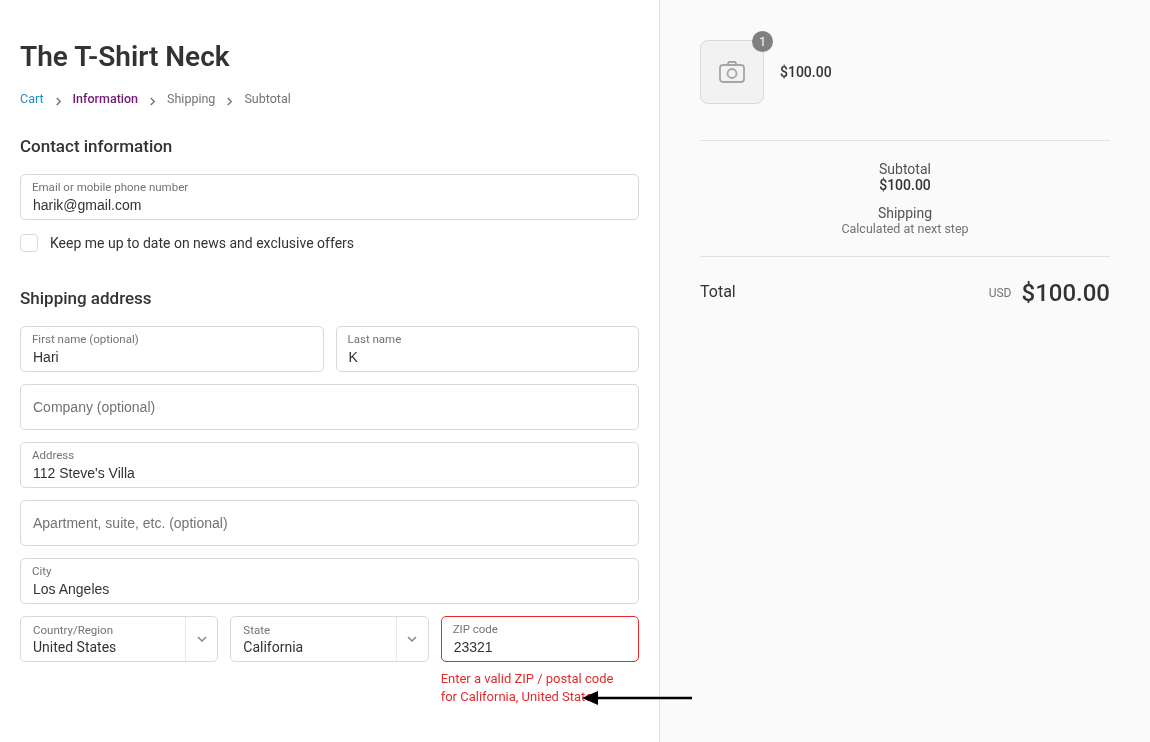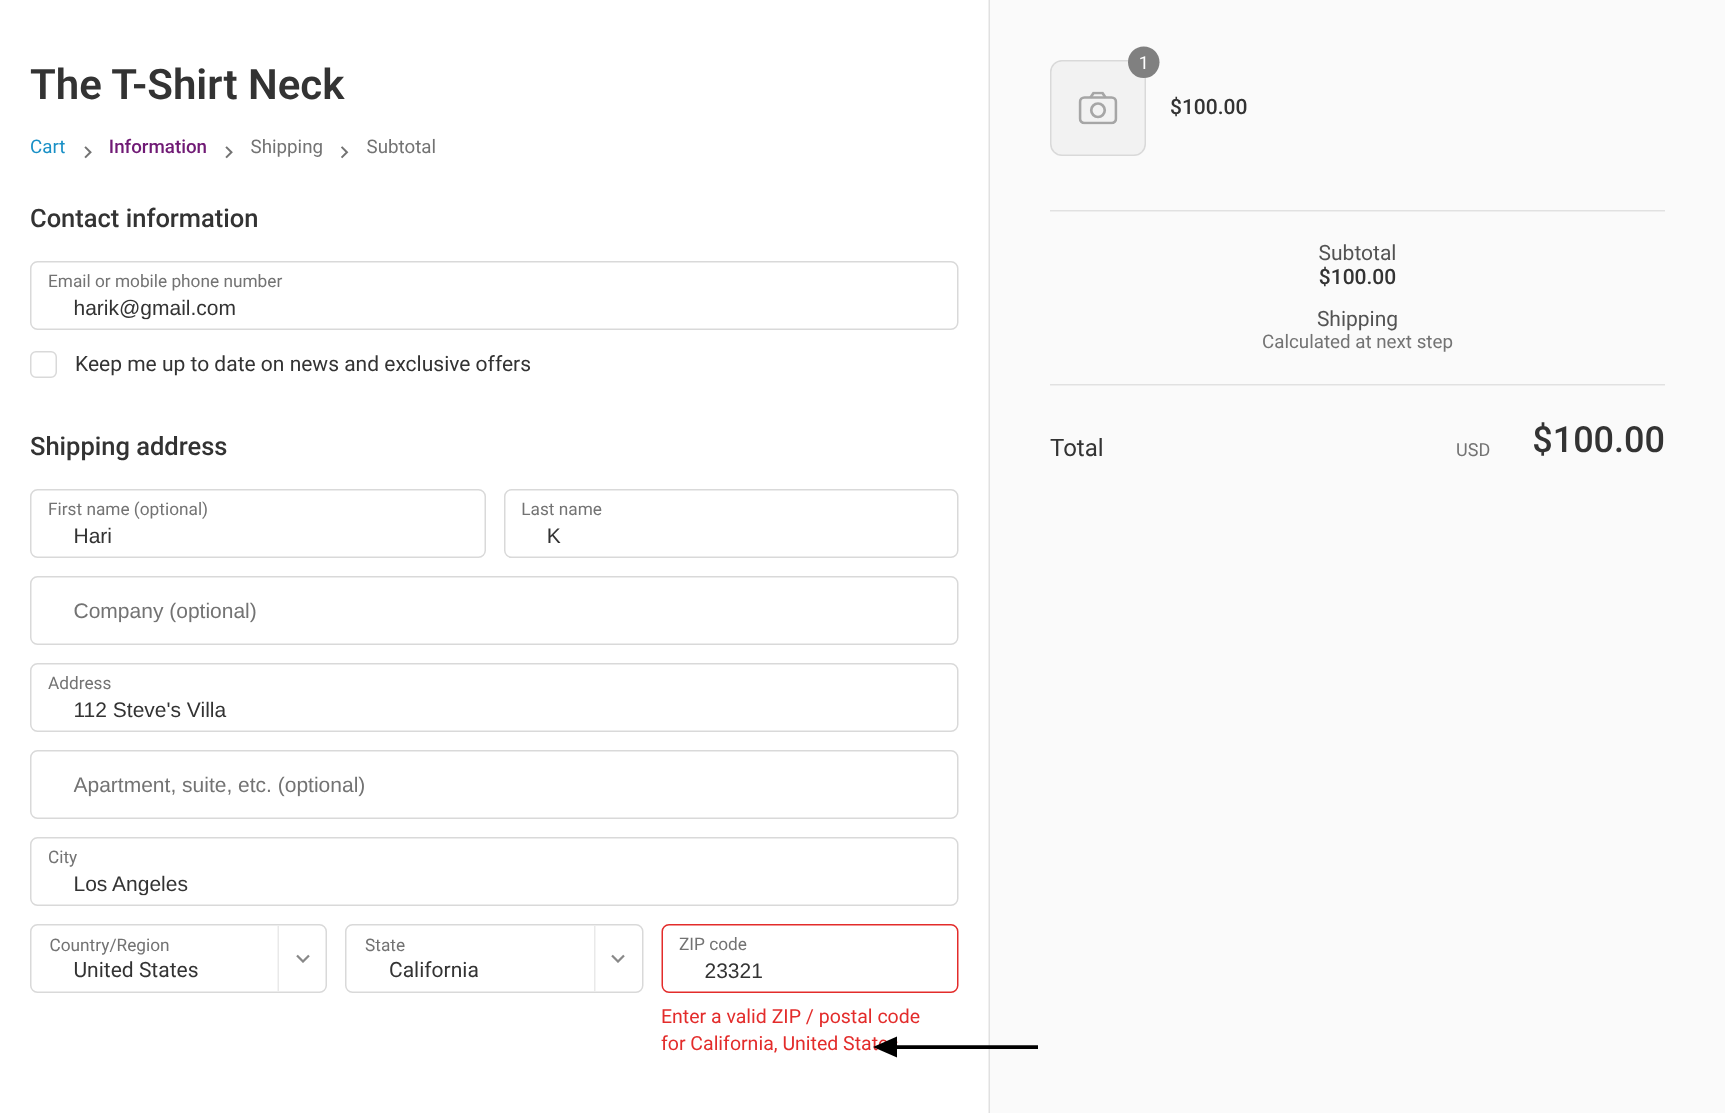--- a/index.html
+++ b/index.html
@@ -52,21 +52,20 @@
       width: 100%;
     }
     .field-wrap.half { flex: 1; }
     .row { display: flex; gap: 12px; }
     .row.three > .field-wrap { flex: 1; margin-bottom: 4px; }
     .field {
       width: 100%;
       border: 1px solid #d9d9d9;
       border-radius: 5px;
       background: #fff;
-      padding-left: 16px;
     }
     .field.error { border-color: #e32c2b; }
     .field-label-float {
       position: absolute;
       top: 6px;
       left: 12px;
       font-size: 11.5px;
       color: #737373;
       pointer-events: none;
     }
@@ -166,21 +165,21 @@
     .summary-line .val { color: #333; font-weight: 500; }
     .summary-line .muted { color: #737373; font-size: 12.5px; font-weight: 400; }
     .divider { border-top: 1px solid #e1e1e1; margin: 14px 0; }
     .total-line {
       display: flex;
       justify-content: space-between;
       align-items: baseline;
       padding-top: 8px;
     }
     .total-label { font-size: 16px; color: #333; }
-    .total-right { display: flex; align-items: flex-end; gap: 28px; }
+    .total-right { display: flex; align-items: center; gap: 10px; }
     .total-currency { font-size: 12px; color: #737373; }
     .total-amount { font-size: 24px; font-weight: 500; color: #333; }
     .annotation-arrow {
       position: absolute;
       pointer-events: none;
     }
   </style>
 </head>
 <body>
 

